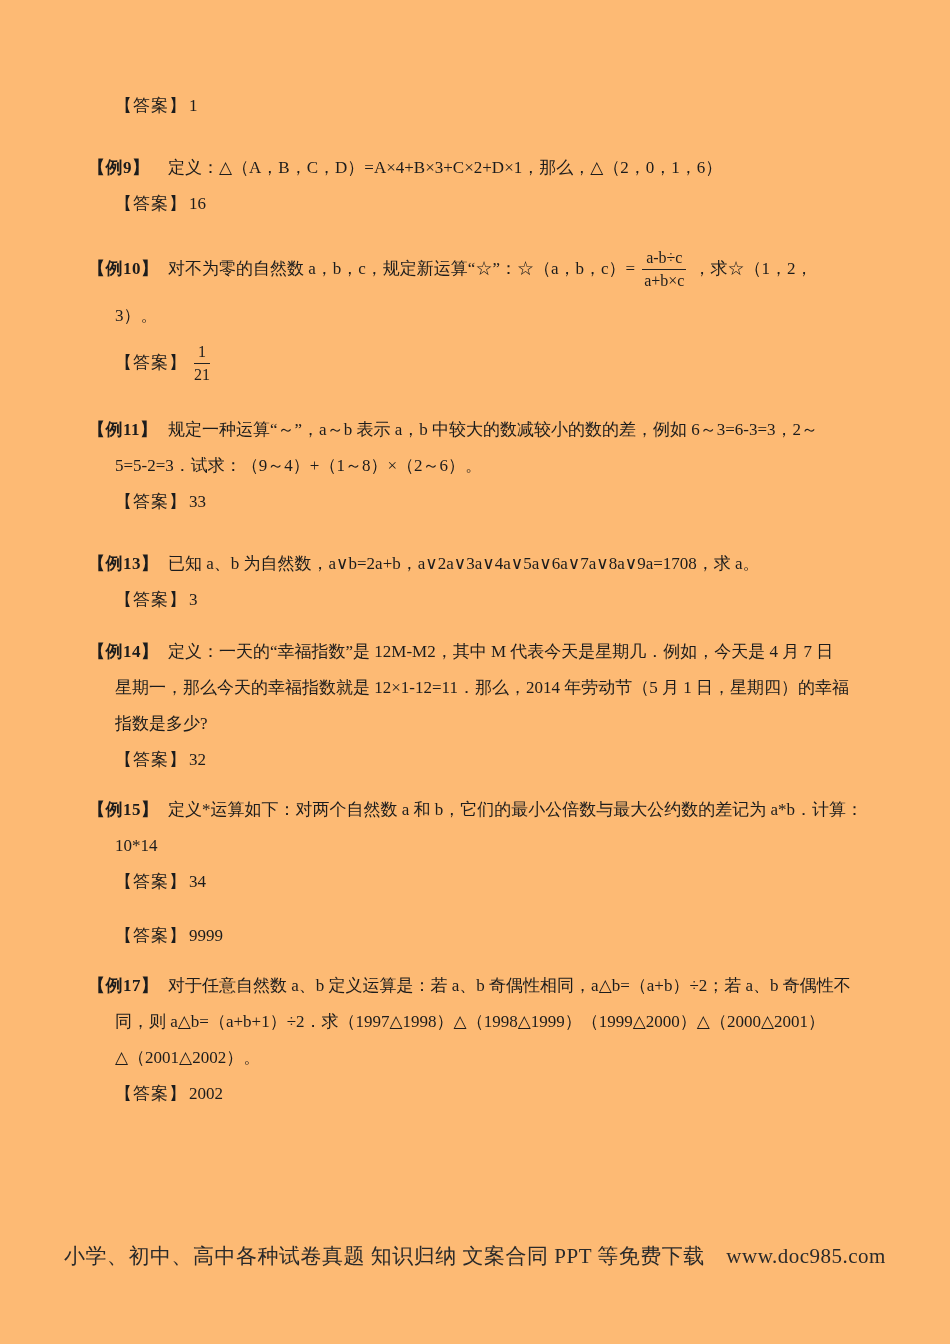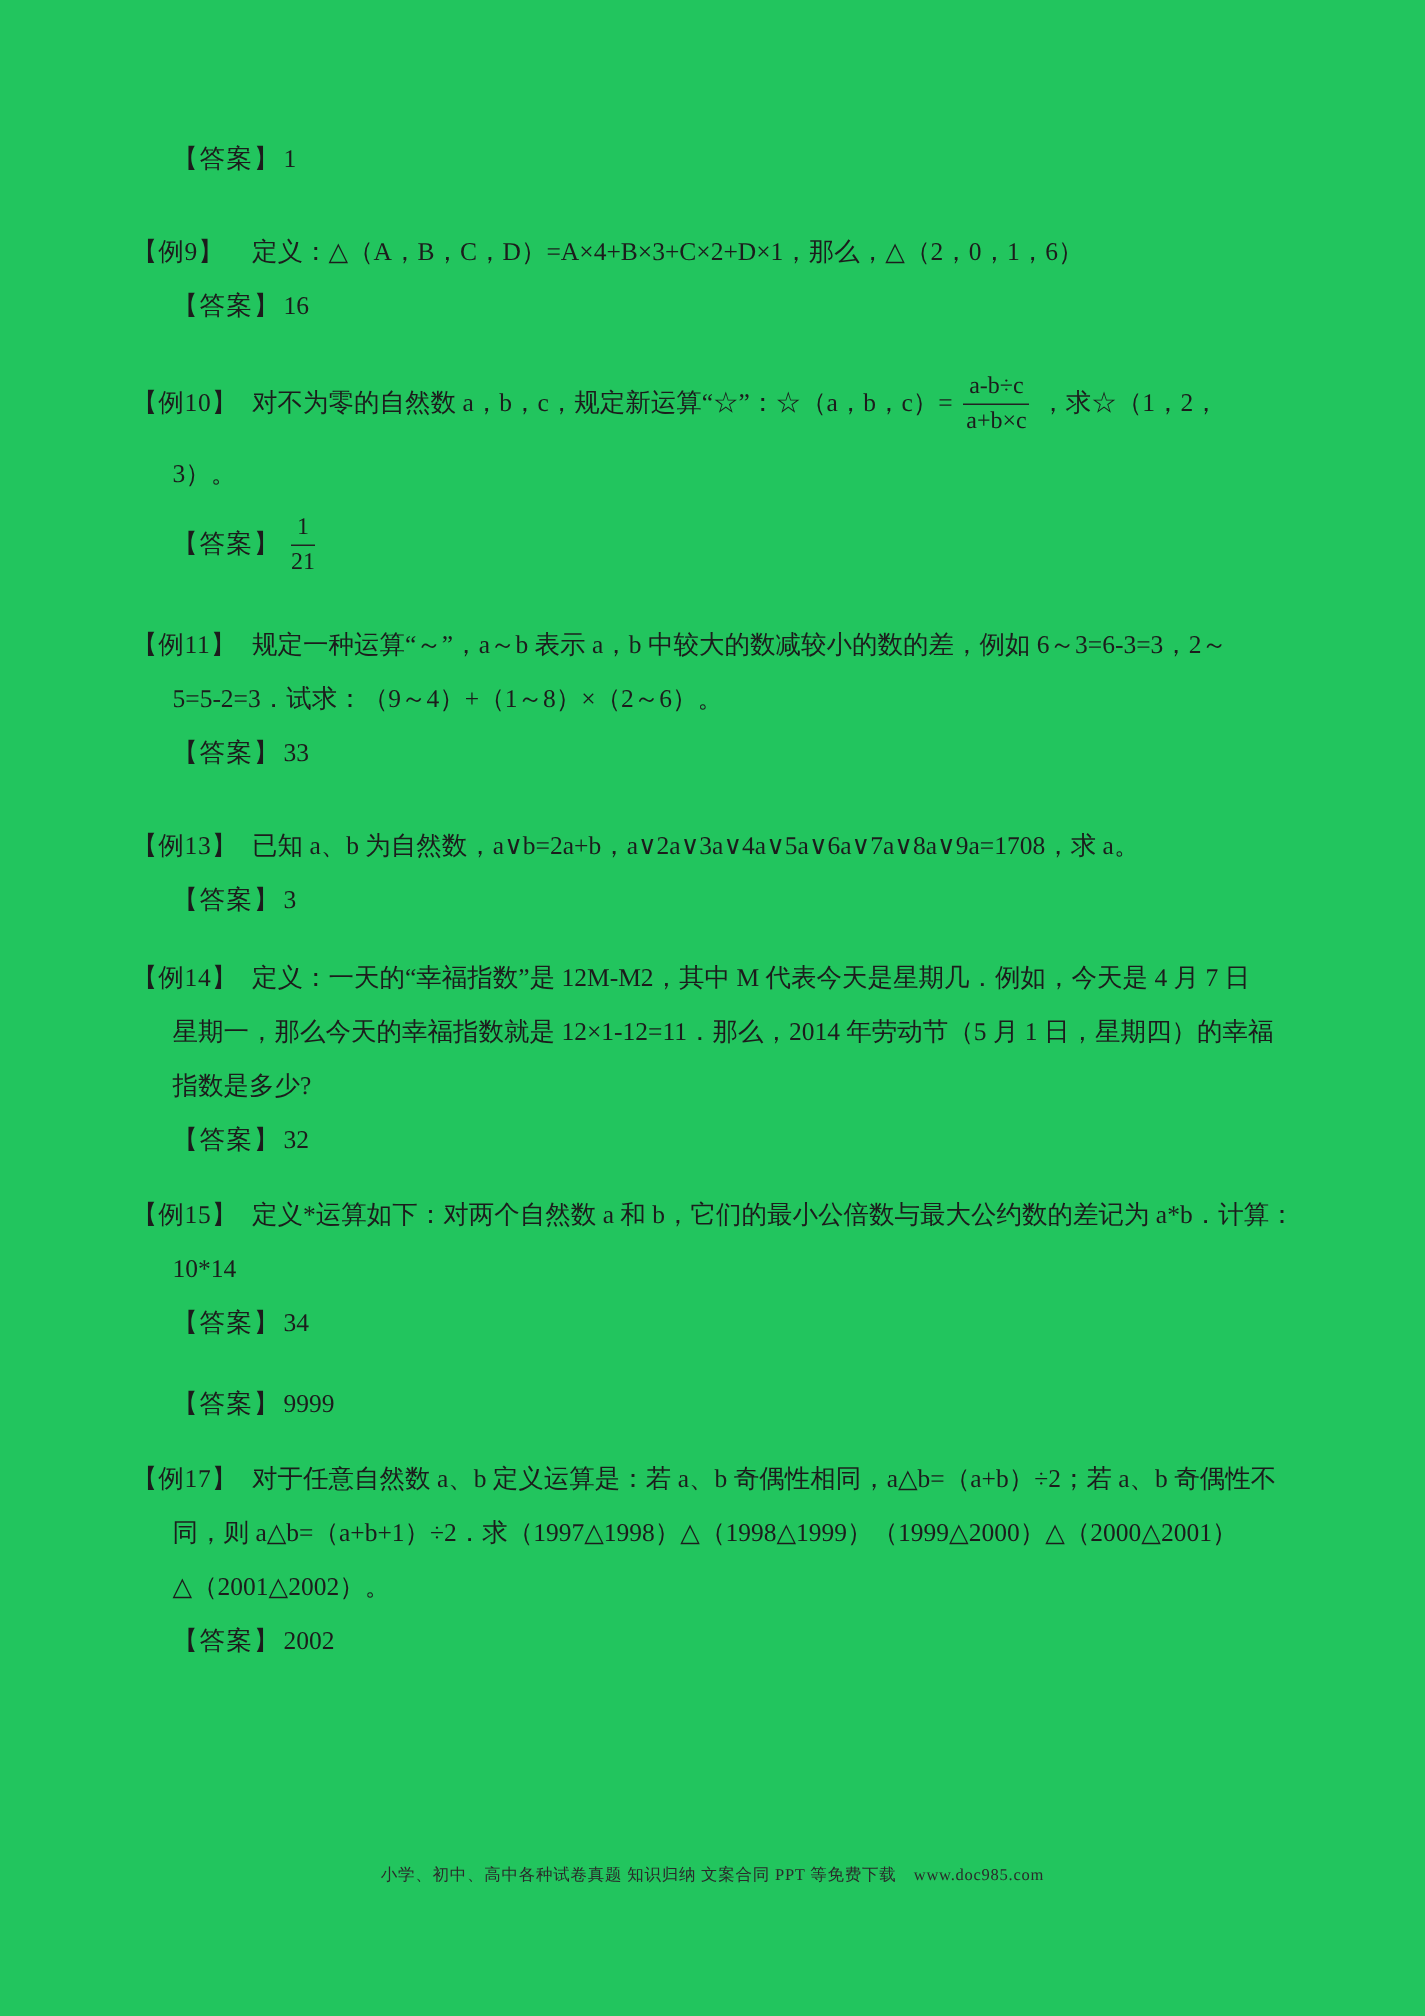--- a/index.html
+++ b/index.html
@@ -1,38 +1,38 @@
 <!DOCTYPE html>
 <html><head>
 <meta charset="utf-8">
 <style>
   html, body { margin: 0; padding: 0; background: #e8e8e8; }
   .doc-page {
     position: relative;
     width: 950px;
     height: 1344px;
     margin: 0 auto;
-    background: #22c55e;
+    background: #fdba74;
     color: #1c1c1c;
     font-family: "Liberation Serif", "DejaVu Serif", serif;
     font-size: 17px;
     overflow: hidden;
     box-sizing: border-box;
     padding: 88px 85px 0 88px;
   }
   .line {
     line-height: 36px;
     white-space: nowrap;
   }
   .first { display: flex; align-items: baseline; }
   .first.tall { align-items: center; min-height: 58px; }
   .ex-label {
     width: 80px;
     flex-shrink: 0;
-    font-weight: normal;
+    font-weight: bold;
     letter-spacing: 0.5px;
   }
   .cont { margin-left: 27px; }
   .ans-line { margin-left: 27px; }
   .ans-line.tall { display: flex; align-items: center; min-height: 58px; }
   .ans-label { letter-spacing: 1px; }
   .ans-value { padding-left: 2px; }
   .frac {
     display: inline-flex;
     flex-direction: column;
@@ -48,21 +48,21 @@
     text-align: right;
   }
   .frac .den { padding-top: 1px; text-align: center; }
   .problem { margin-top: 26px; }
   .footer {
     position: absolute;
     left: 0;
     right: 0;
     top: 1242px;
     text-align: center;
-    font-size: 11px;
+    font-size: 21px;
     color: #2a2a2a;
     letter-spacing: 0.5px;
   }
 </style>
 </head>
 <body>
 
 <div class="doc-page">
 
   <div class="line ans-line">

